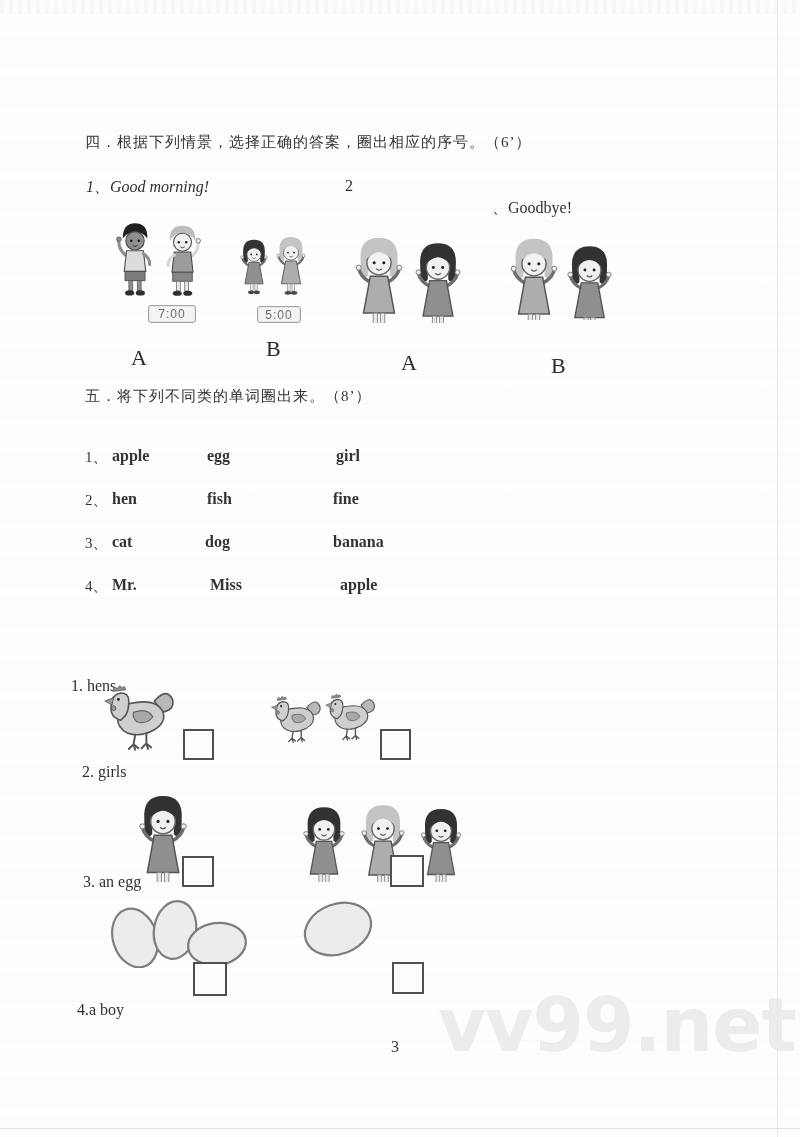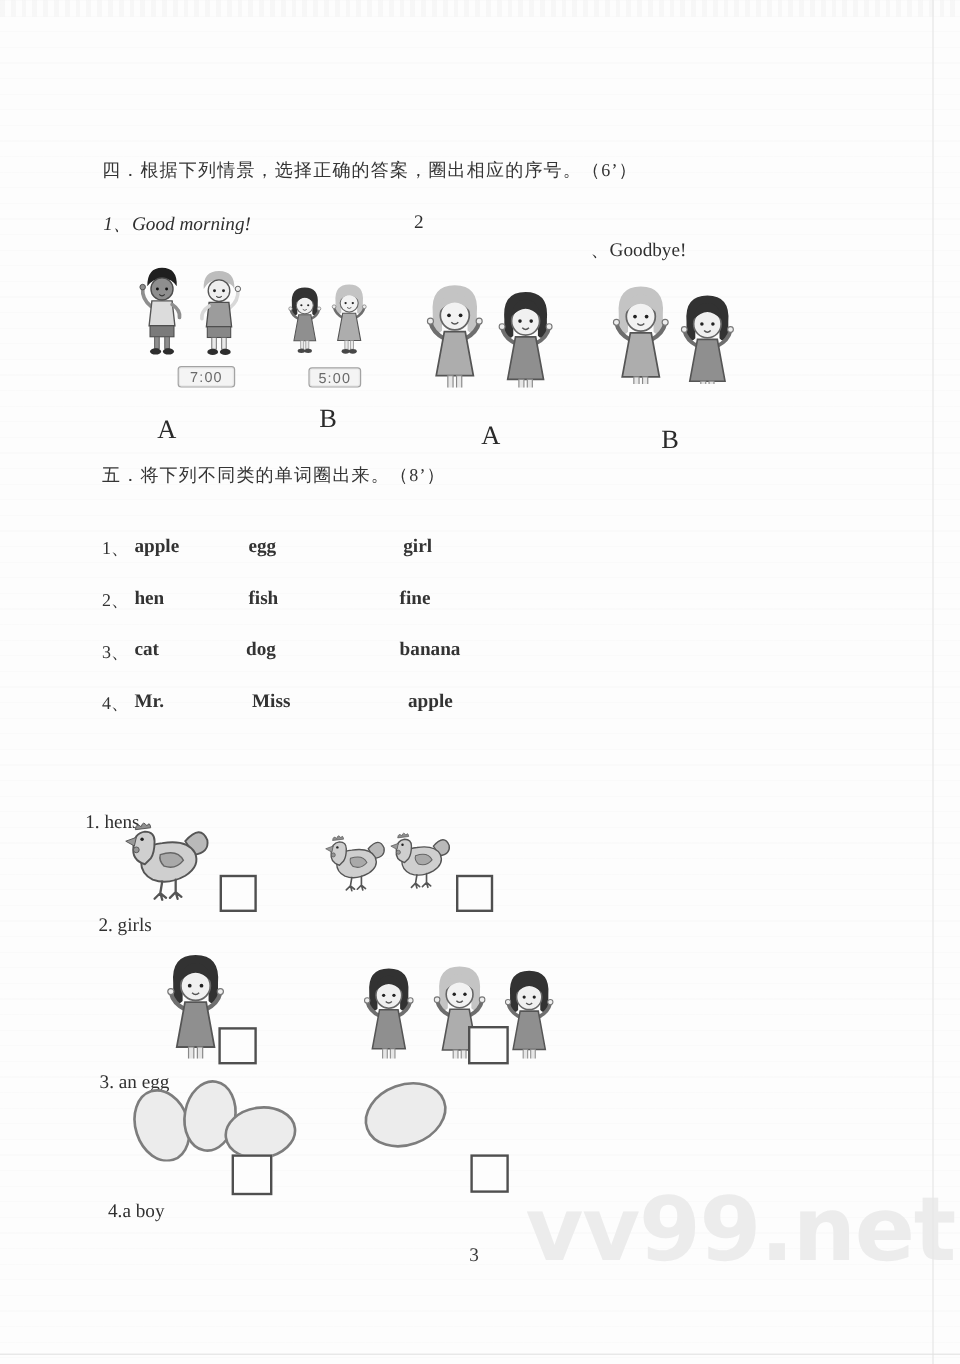--- a/index.html
+++ b/index.html
@@ -205,34 +205,34 @@
   </svg>
   <div class="abs checkbox" style="left:182px;top:856px;width:28px;height:27px;"></div>
 
   <svg class="abs" style="left:298px;top:800px;" width="175" height="82" viewBox="0 0 175 82">
     <use href="#sym-girl-dark" x="0" y="2" width="52" height="96"></use>
     <use href="#sym-girl-light" x="58" y="0" width="54" height="100"></use>
     <use href="#sym-girl-dark" x="116" y="4" width="54" height="94"></use>
   </svg>
   <div class="abs checkbox" style="left:390px;top:855px;width:30px;height:28px;"></div>
 
-  <div class="abs en-line" style="left:83px;top:894px;">3. an egg</div>
+  <div class="abs en-line" style="left:83px;top:873px;">3. an egg</div>
 
   <svg class="abs" style="left:95px;top:898px;" width="205" height="70" viewBox="0 0 205 70">
     <ellipse cx="40" cy="40" rx="22" ry="30" transform="rotate(-18 40 40)" fill="#ececec" stroke="#7d7d7d" stroke-width="2.2"></ellipse>
     <ellipse cx="80" cy="32" rx="21" ry="29" transform="rotate(10 80 32)" fill="#ececec" stroke="#7d7d7d" stroke-width="2.2"></ellipse>
     <ellipse cx="122" cy="46" rx="29" ry="21" transform="rotate(-8 122 46)" fill="#ececec" stroke="#7d7d7d" stroke-width="2.2"></ellipse>
   </svg>
   <div class="abs checkbox" style="left:193px;top:962px;width:30px;height:30px;"></div>
 
   <svg class="abs" style="left:298px;top:898px;" width="80" height="62" viewBox="0 0 80 62">
     <ellipse cx="40" cy="31" rx="34" ry="25" transform="rotate(-20 40 31)" fill="#ececec" stroke="#7d7d7d" stroke-width="2.2"></ellipse>
   </svg>
   <div class="abs checkbox" style="left:392px;top:962px;width:28px;height:28px;"></div>
 
-  <div class="abs en-line" style="left:90px;top:1001px;">4.a boy</div>
+  <div class="abs en-line" style="left:77px;top:1001px;">4.a boy</div>
 
   <div class="abs watermark" style="left:438px;top:982px;">vv99.net</div>
   <div class="abs pagenum" style="left:391px;top:1038px;">3</div>
 
   <div class="page-right-edge"></div>
   <div class="page-bottom-edge"></div>
 </div>
 
 </body></html>

